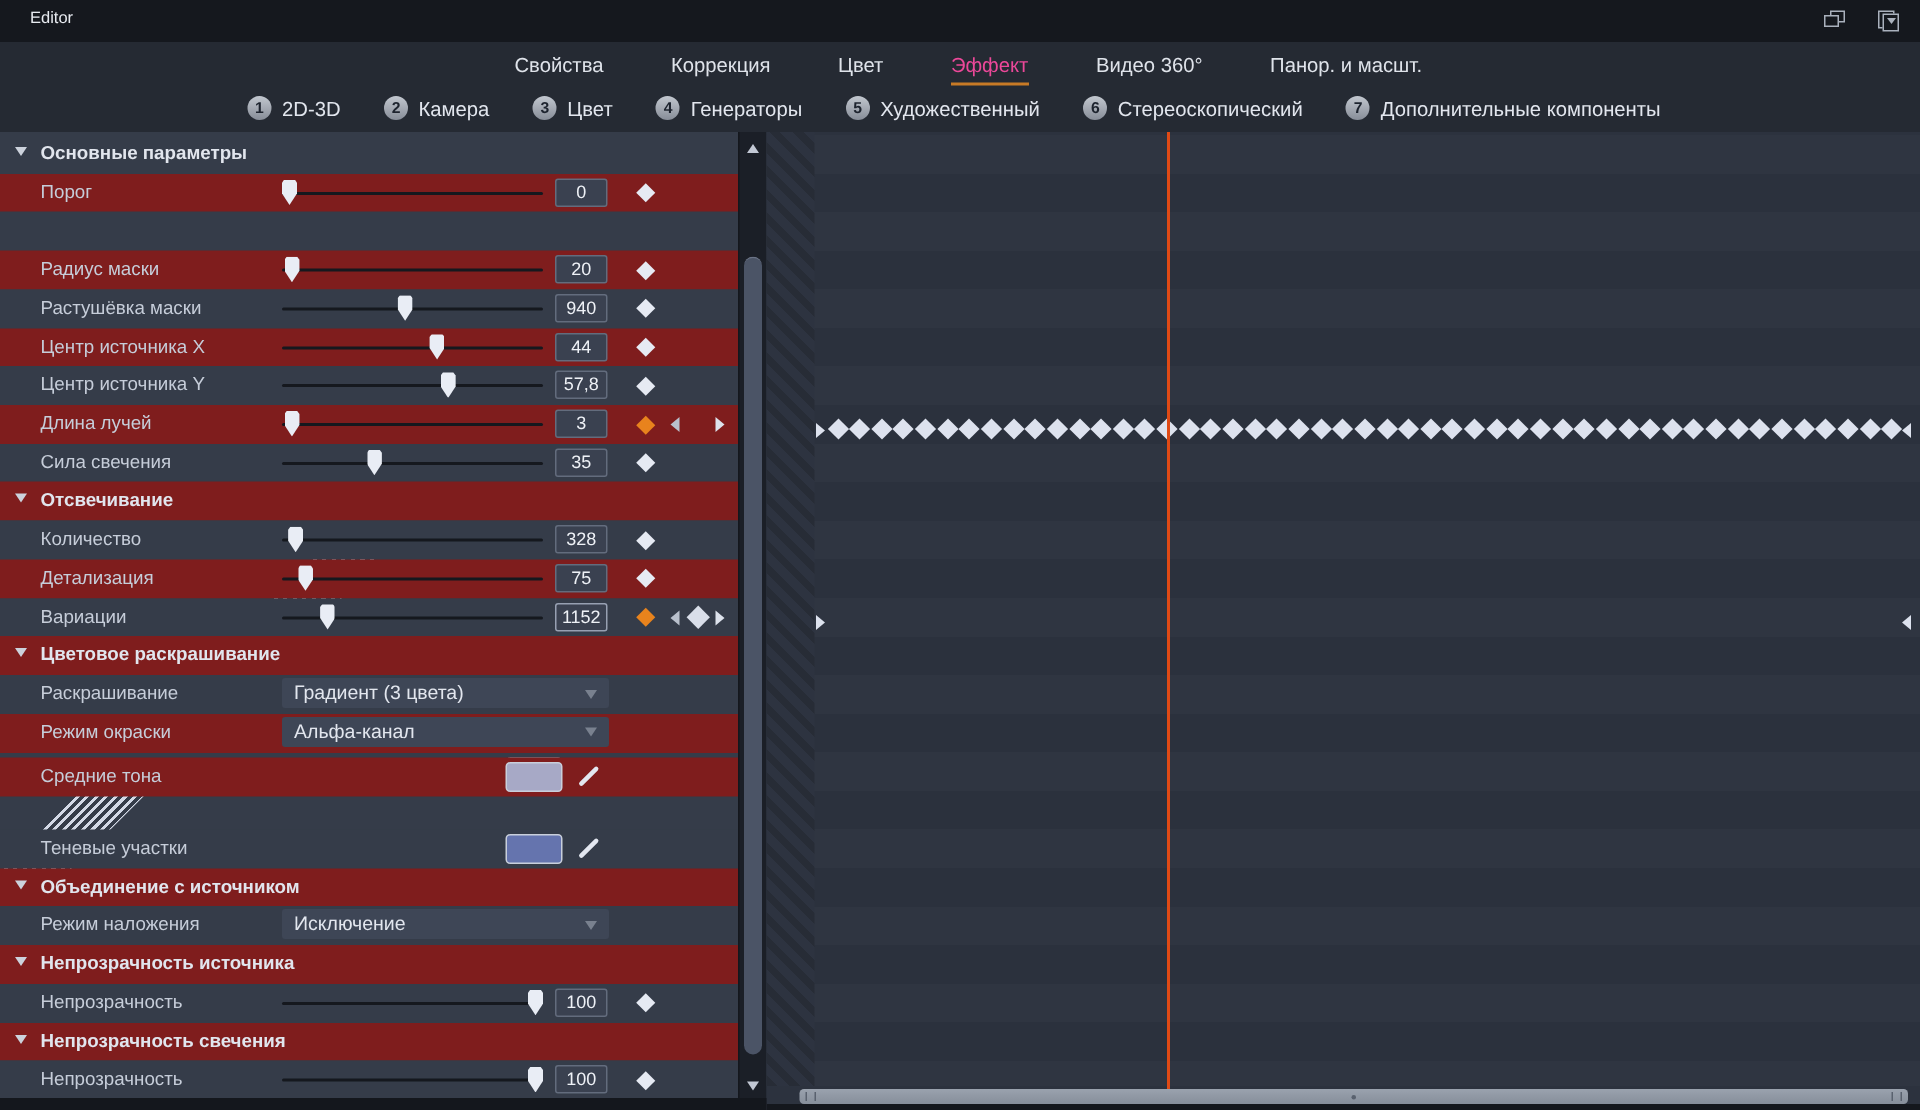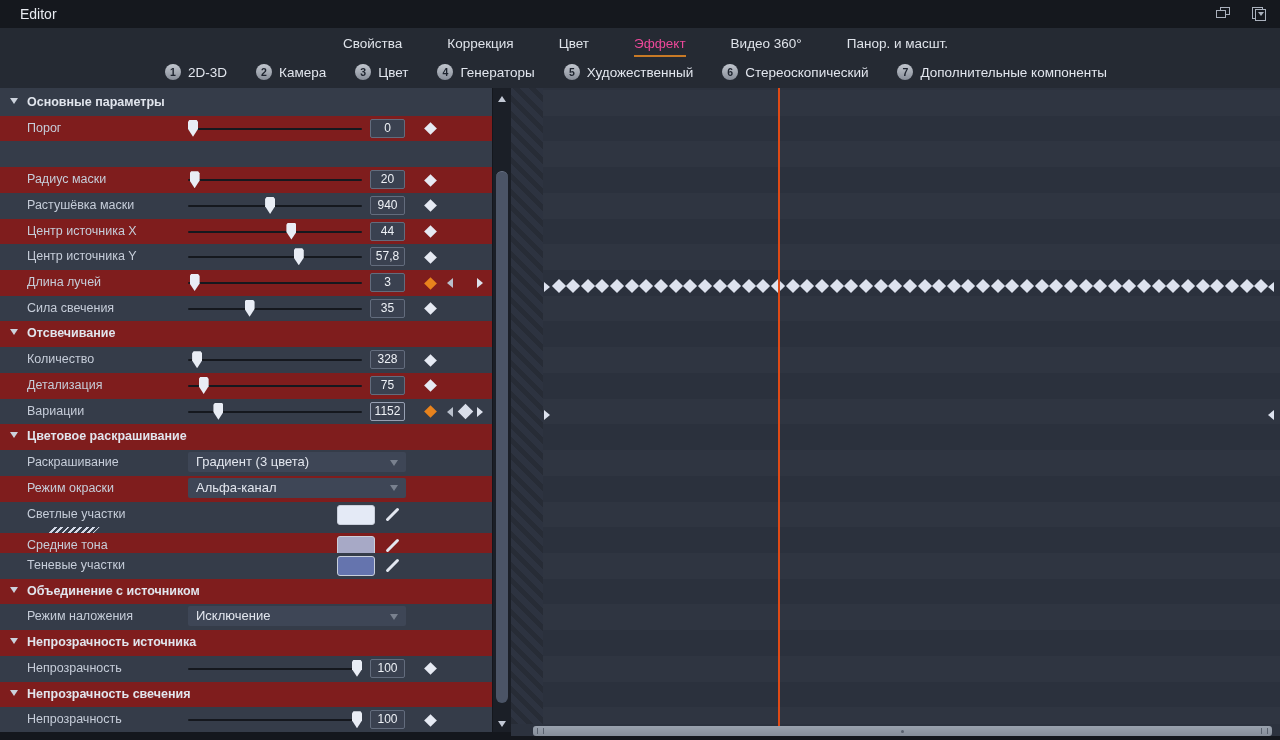--- a/index.html
+++ b/index.html
@@ -1,21 +1,21 @@
 <!DOCTYPE html>
 <html><head>
 <meta charset="utf-8">
 <style>
   html,body{margin:0;padding:0;background:#0e1014;}
   #stage{position:relative;width:1280px;height:740px;overflow:hidden;
          font-family:"Liberation Sans","DejaVu Sans",sans-serif;
          background:#2c323e;color:#dfe3ea;-webkit-font-smoothing:antialiased;}
   
   .titlebar{position:absolute;left:0;top:0;width:1280px;height:28px;background:#15181e;}
-  .titlebar .wtitle{position:absolute;left:20px;top:6px;font-size:14px;color:#e8ebf1;}
+  .titlebar .wtitle{position:absolute;left:20px;top:6px;font-size:11px;color:#e8ebf1;}
   .tb-icons{position:absolute;right:14px;top:7px;display:flex;gap:22px;}
   .icon-undock{position:relative;width:14px;height:12px;}
   .icon-undock i{position:absolute;border:1px solid #aab1bd;width:8px;height:6px;background:#15181e;}
   .icon-undock i:first-child{left:4px;top:0;}
   .icon-undock i:last-child{left:0;top:3px;}
   .icon-copy{position:relative;width:14px;height:13px;}
   .icon-copy i{position:absolute;border:1px solid #aab1bd;background:#15181e;}
   .icon-copy .back{left:0;top:0;width:9px;height:10px;}
   .icon-copy .front{left:3px;top:2px;width:9px;height:10px;}
   .icon-copy .arr{position:absolute;left:6px;top:5px;width:0;height:0;border:0;background:none;
@@ -274,21 +274,21 @@
         <span class="plabel">Режим окраски</span>
         <div class="dd"><span>Альфа-канал</span><div class="ddarr"></div></div>
       </div>
       <div class="prow even" style="top: 413.52px;">
         <span class="plabel">Светлые участки</span>
         <div class="swatch" style="background: rgb(228, 234, 246);"></div>
         <div class="pencil">
           <i></i>
         </div>
       </div>
-      <div class="prow odd" style="top: 445px;">
+      <div class="prow odd" style="top: 417px;">
         <span class="plabel">Средние тона</span>
         <div class="swatch" style="background: rgb(167, 169, 198);"></div>
         <div class="pencil">
           <i></i>
         </div>
       </div>
       <div class="prow even" style="top: 464.96px;">
         <span class="plabel">Теневые участки</span>
         <div class="swatch" style="background: rgb(101, 116, 174);"></div>
         <div class="pencil">

